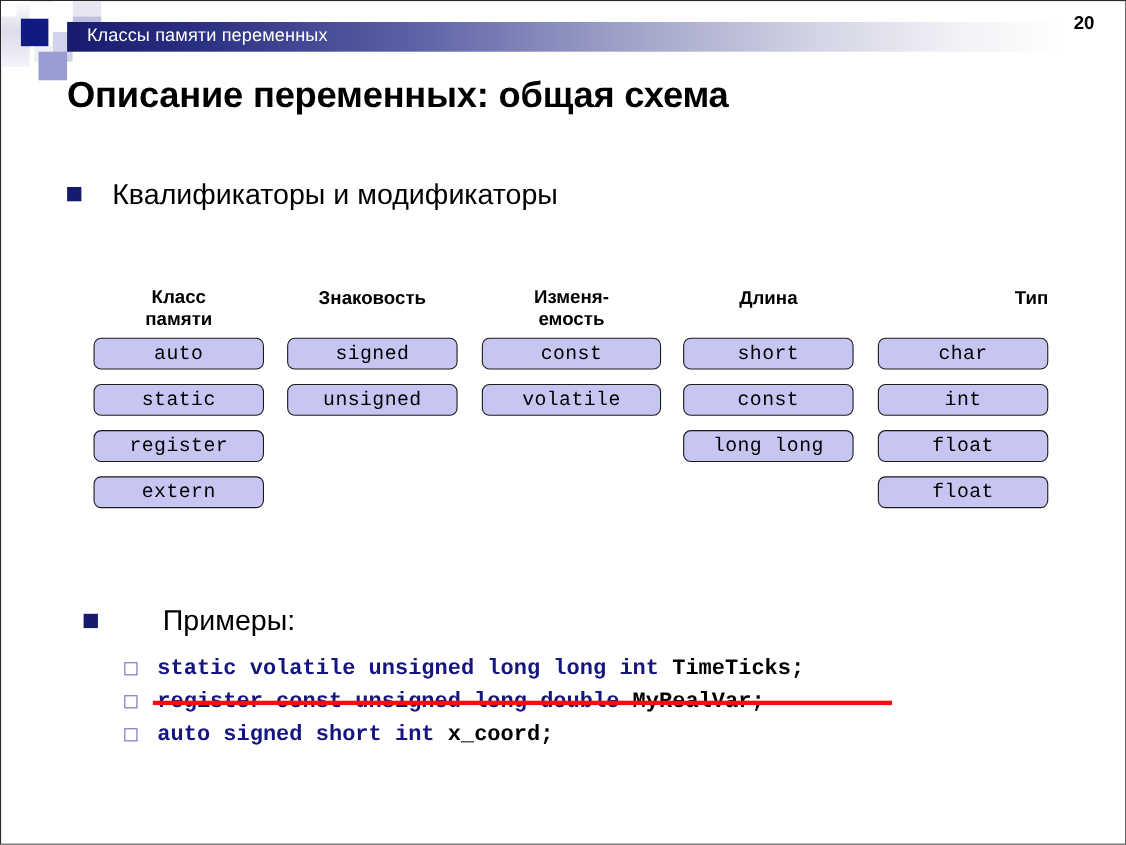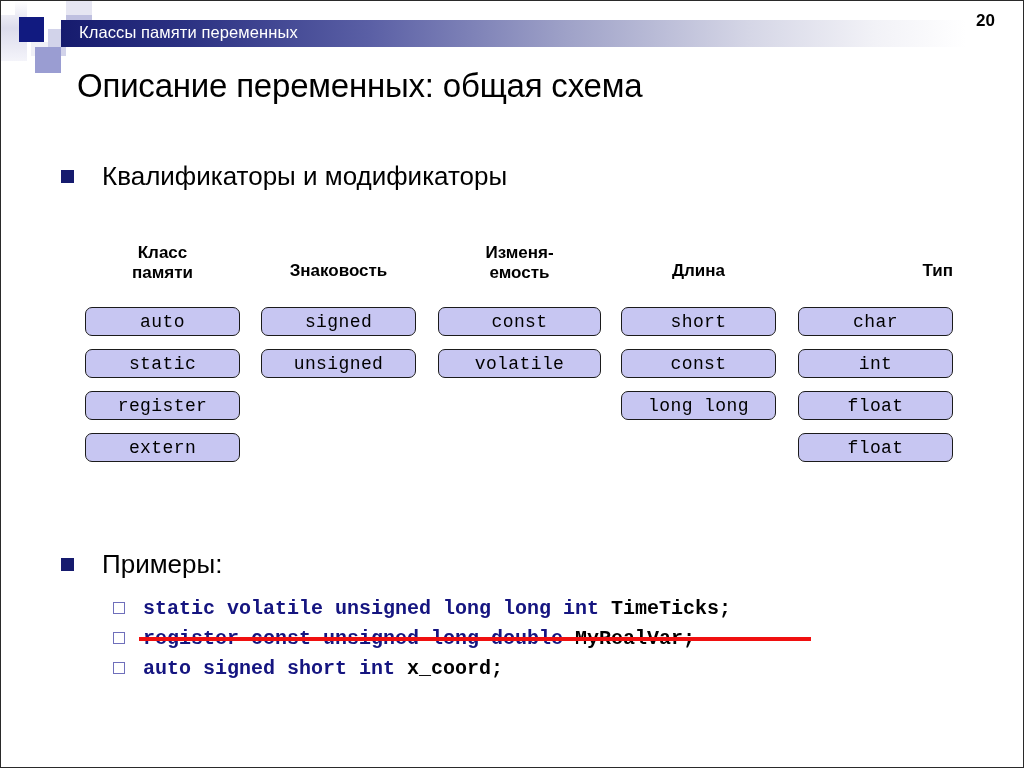--- a/index.html
+++ b/index.html
@@ -62,25 +62,24 @@
   .deco-s6 { left: 30px;  top: 41px; width: 17px; height: 14px; background: #f0f0f7; }
   .deco-s7 { left: 34px;  top: 46px; width: 26px; height: 26px; background: #9a9dd2; }
   .deco-s8 { left: 0px;   top: 0px;  width: 14px; height: 14px; background: #ffffff; }
 
   
   .slide-title {
     position: absolute;
     left: 60px;
     top: 66px;
     font-size: 33px;
-    font-weight: normal;
+    font-weight: bold;
     color: #000000;
     letter-spacing: -0.2px;
     white-space: nowrap;
-    margin-left: 16px;
   }
 
   
   .bullet-row {
     position: absolute;
     display: flex;
     align-items: center;
   }
   .bullet-sq {
     width: 13px;
@@ -88,21 +87,21 @@
     background: #161b6e;
     flex: 0 0 auto;
   }
   .bullet-text {
     margin-left: 28px;
     font-size: 26px;
     color: #000000;
     white-space: nowrap;
   }
   #bullet-qualifiers { left: 60px; top: 160px; }
-  #bullet-examples   { left: 60px; top: 548px; }
+  #bullet-examples   { left: 75px; top: 548px; gap: 31px; }
 
   
   .kw-table {
     position: absolute;
     left: 84px;
     top: 234px;
     width: 880px;
   }
   .kw-columns {
     display: flex;
@@ -116,21 +115,21 @@
   .kw-col-head {
     font-size: 17px;
     font-weight: bold;
     color: #000000;
     text-align: center;
     line-height: 1.22;
     height: 72px;
     display: flex;
     flex-direction: column;
     justify-content: flex-end;
-    padding-bottom: 23px;
+    padding-bottom: 6px;
     box-sizing: border-box;
     white-space: pre-line;
   }
   .kw-box {
     width: 100%;
     height: 29px;
     margin-bottom: 13px;
     background: #c7c6f2;
     border: 1.4px solid #1b1b1b;
     border-radius: 7px;

